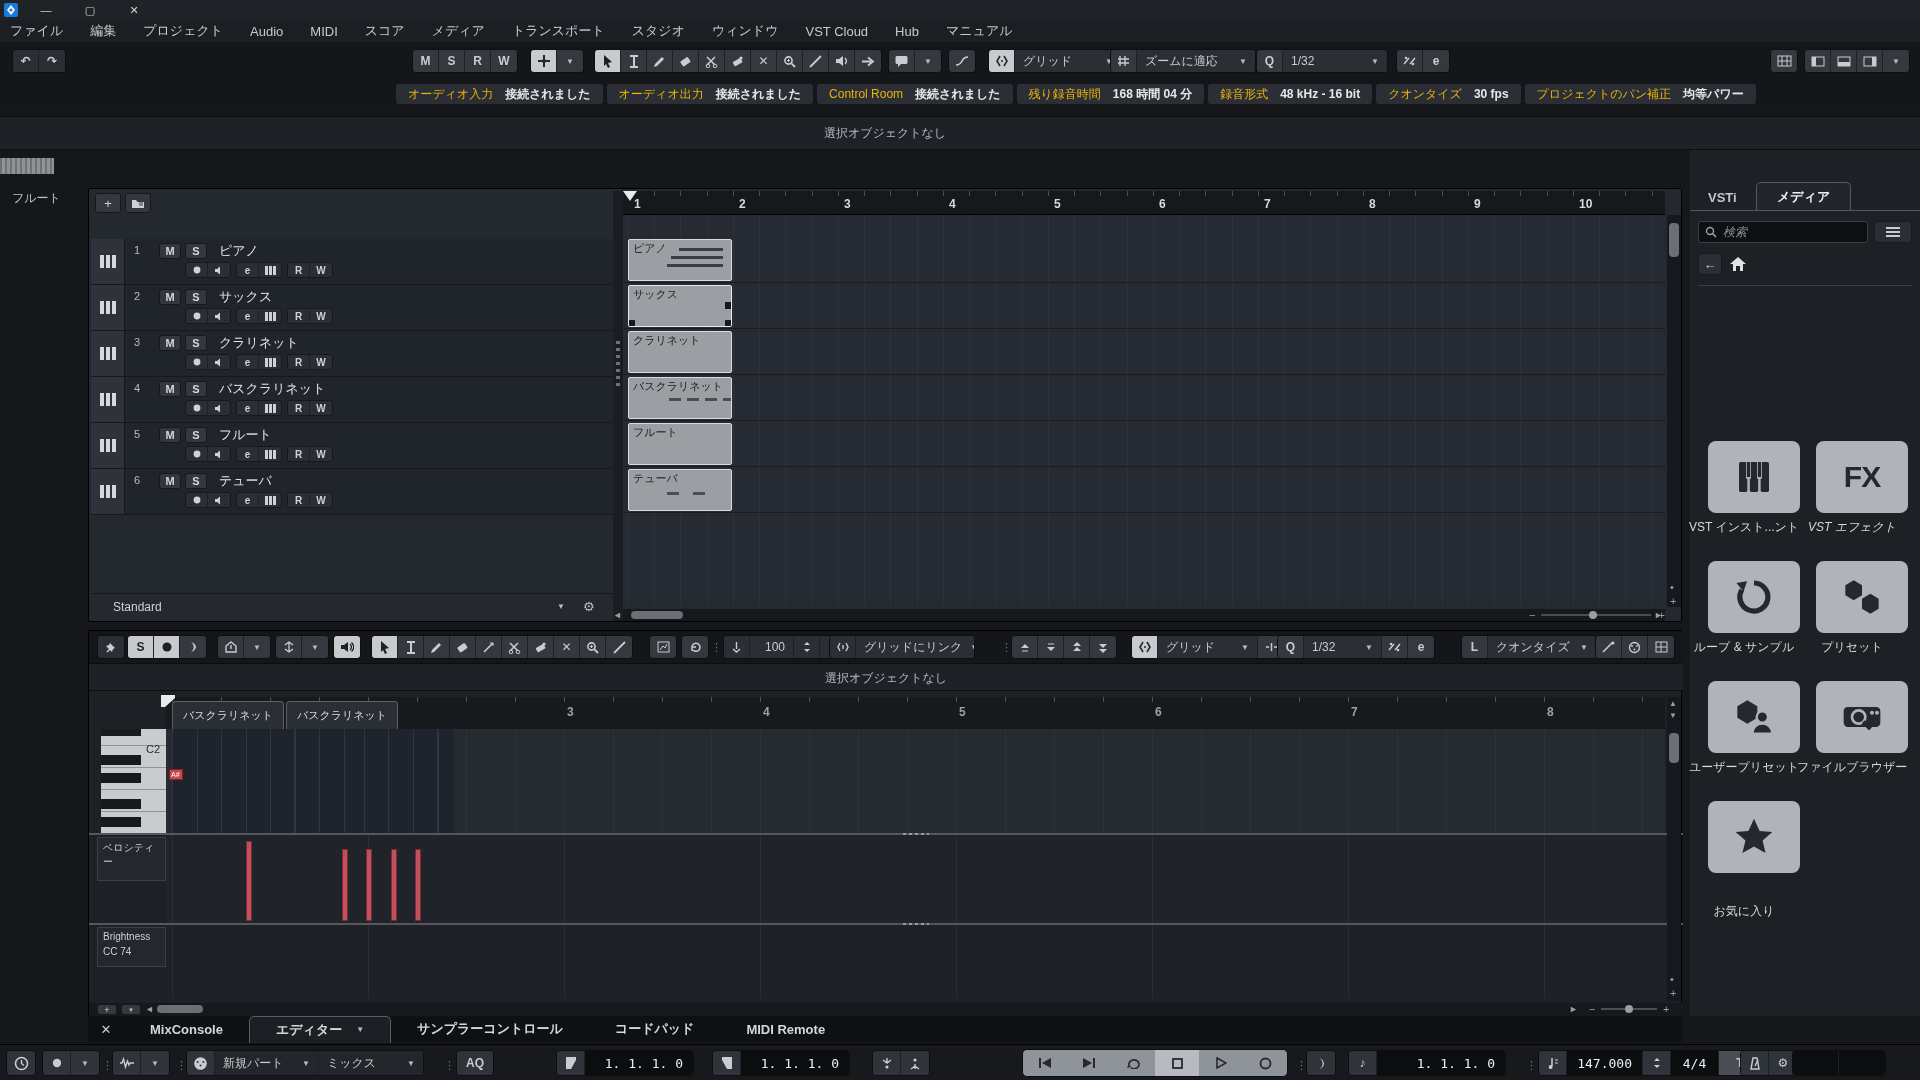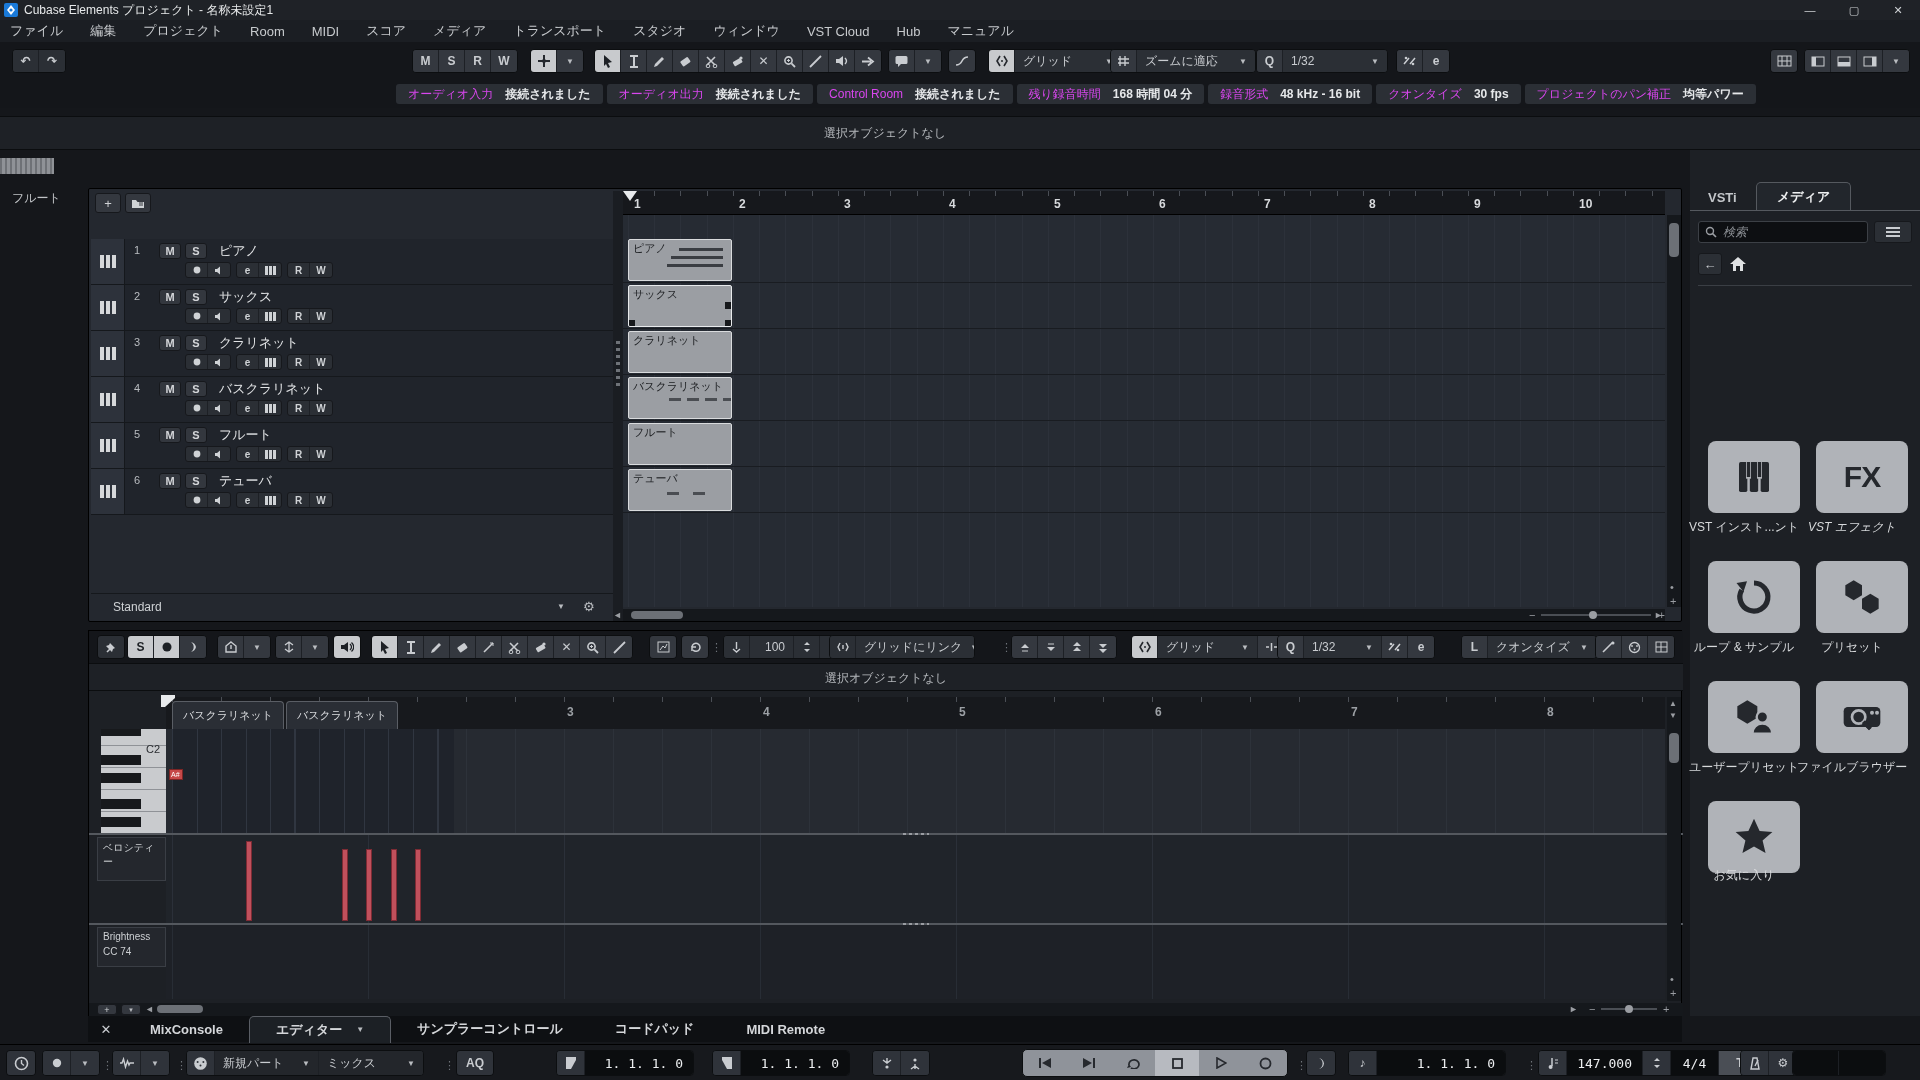--- a/index.html
+++ b/index.html
@@ -38,21 +38,21 @@
   .ddtext { display:flex; align-items:center; gap:8px; padding:0 8px; background:#2b2f35;
     color:#c9ccd0; font-size:12px; white-space:nowrap; }
   .dots3 { position:absolute; top:10px; color:#6f737a; font-size:11px; width:6px; text-align:center; }
   .dots3::before { content:"⋮"; }
 
   
   #infobar { left:0; top:80px; width:1920px; height:28px; background:#14161a;
     display:flex; align-items:center; gap:4px; padding-left:396px; }
   .chip { display:flex; align-items:center; gap:12px; background:#2b2f35; border-radius:3px;
     height:20px; padding:0 12px; font-size:12px; }
-  .chip .cl { color:#d946ef; } .chip .cv { color:#e6e8ea; font-weight:bold; }
+  .chip .cl { color:#eab308; } .chip .cv { color:#e6e8ea; font-weight:bold; }
 
   #substatus { left:0; top:116px; width:1920px; height:34px; background:#1e2126;
     border-top:1px solid #0b0d0f; border-bottom:1px solid #0b0d0f; }
   #substatus .txt { position:absolute; left:88px; width:1594px; top:8px; text-align:center;
     color:#b6b9bd; font-size:12px; }
   .corner-handle { left:0; top:158px; width:54px; height:16px; background:#8f9297;
     background-image:repeating-linear-gradient(90deg,#6e7176 0 2px,transparent 2px 5px); }
   .channel-label { left:12px; top:190px; color:#c0c3c6; font-size:12px; }
 
   
@@ -225,33 +225,32 @@
 <body>
 
 <div id="stage">
 
   <div id="titlebar" class="abs">
     <svg class="logo" viewBox="0 0 14 14">
       <rect width="14" height="14" rx="2" fill="#1a7ad9"></rect>
       <path d="M7 2 L11 7 L7 12 L3 7 Z" fill="#fff"></path>
         <circle cx="7" cy="7" r="1.6" fill="#1a7ad9"></circle>
     </svg>
-    <div class="wincaption">Cubase Elements プロジェクト - 名称未設定1</div>
     <div class="winbtns">
       <div class="winbtn">—</div>
       <div class="winbtn">▢</div>
       <div class="winbtn close">✕</div>
     </div>
   </div>
 
   <div id="menubar" class="abs">
       <div class="menu-item">ファイル</div>
       <div class="menu-item">編集</div>
       <div class="menu-item">プロジェクト</div>
-      <div class="menu-item">Room</div>
+      <div class="menu-item">Audio</div>
       <div class="menu-item">MIDI</div>
       <div class="menu-item">スコア</div>
       <div class="menu-item">メディア</div>
       <div class="menu-item">トランスポート</div>
       <div class="menu-item">スタジオ</div>
       <div class="menu-item">ウィンドウ</div>
       <div class="menu-item">VST Cloud</div>
       <div class="menu-item">Hub</div>
       <div class="menu-item">マニュアル</div>
     </div>
@@ -1206,21 +1205,21 @@
               <path d="M14 15l4 4" stroke="#25282d" stroke-width="2.4"></path>
               <path d="M13.8 14.8l4.2 4.4" stroke="#25282d" stroke-width="2.2"></path>
             </svg>
           </div>
           <div class="tile-label" style="left: 107px; top: 548px;">ファイルブラウザー</div>
           <div class="tile" style="left: 18px; top: 590px;">
             <svg width="44" height="42" viewBox="0 0 24 24">
               <path d="M12 1.5l3.2 7 7.3.6-5.6 4.9 1.7 7.2L12 17.4l-6.6 3.8 1.7-7.2L1.5 9.1l7.3-.6z" fill="#25282d"></path>
             </svg>
           </div>
-          <div class="tile-label" style="left: -1px; top: 656px;">お気に入り</div>
+          <div class="tile-label" style="left: -1px; top: 692px;">お気に入り</div>
         </div>
     </div>
   </div>
 
   <div id="bottomtabs" class="abs">
     <div class="bt-close">✕</div>
   <div class="btab"><span>MixConsole</span></div>
       <div class="btab active">
         <span>エディター</span>
         <span class="caret"></span>

